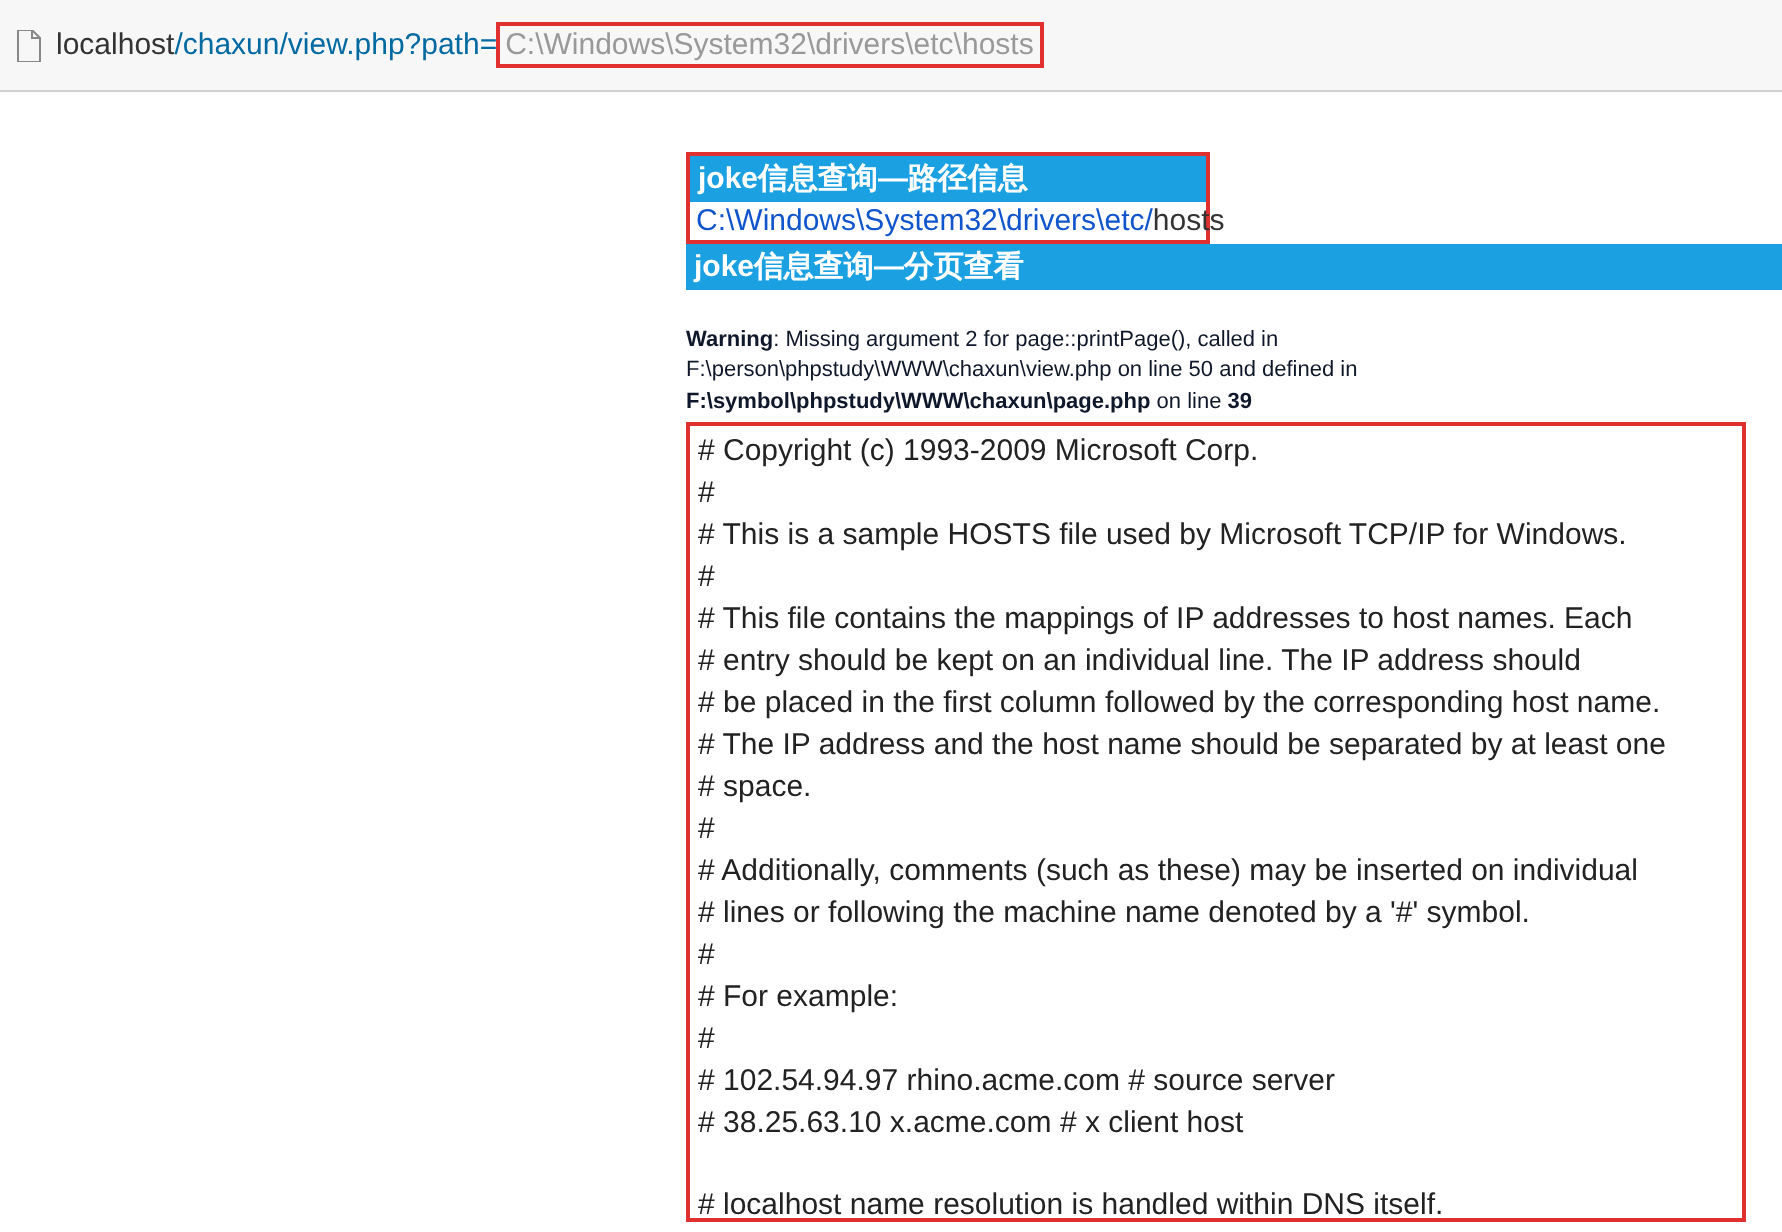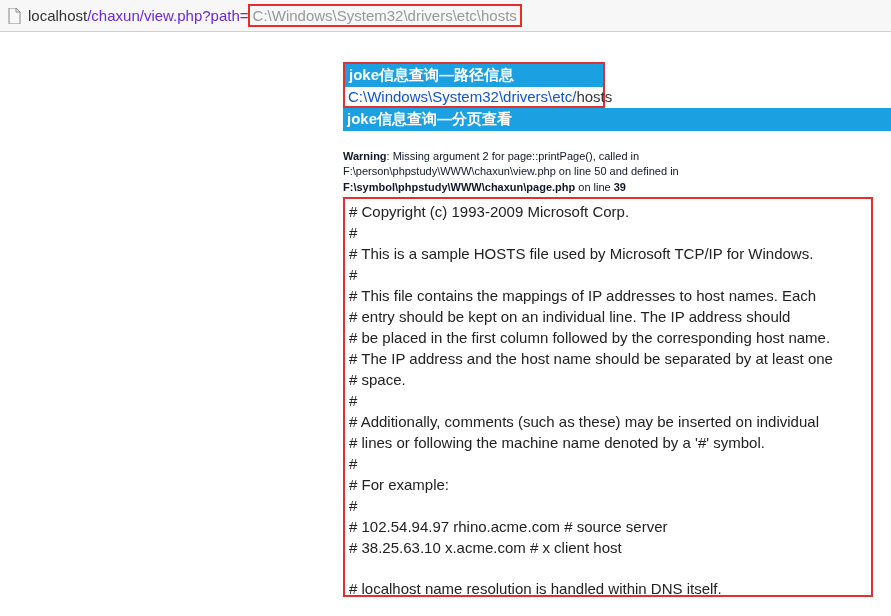--- a/index.html
+++ b/index.html
@@ -11,21 +11,21 @@
       font-family: Arial, sans-serif;
       font-size: 14px;
       background: #fff;
       width: 891px;
       height: 616px;
       overflow: hidden;
     }
     .addr-bar {
       display: flex;
       align-items: center;
-      height: 32px;
+      height: 46px;
       border-bottom: 1px solid #d0d0d0;
       background: #f7f7f7;
       padding: 0 6px;
     }
     .page-icon {
       width: 16px;
       height: 16px;
       margin-right: 6px;
       display: flex;
       align-items: center;
@@ -34,21 +34,21 @@
     .url-text {
       color: #555;
       font-size: 15px;
       display: flex;
       align-items: center;
     }
     .url-dark {
       color: #333;
     }
     .url-light {
-      color: #6d28d9;
+      color: #0369a1;
     }
     .red-box-url {
       border: 2px solid #e03030;
       padding: 1px 3px;
       margin-left: -1px;
       display: inline-block;
       color: #999;
     }
     .content-area {
       padding-top: 30px;

